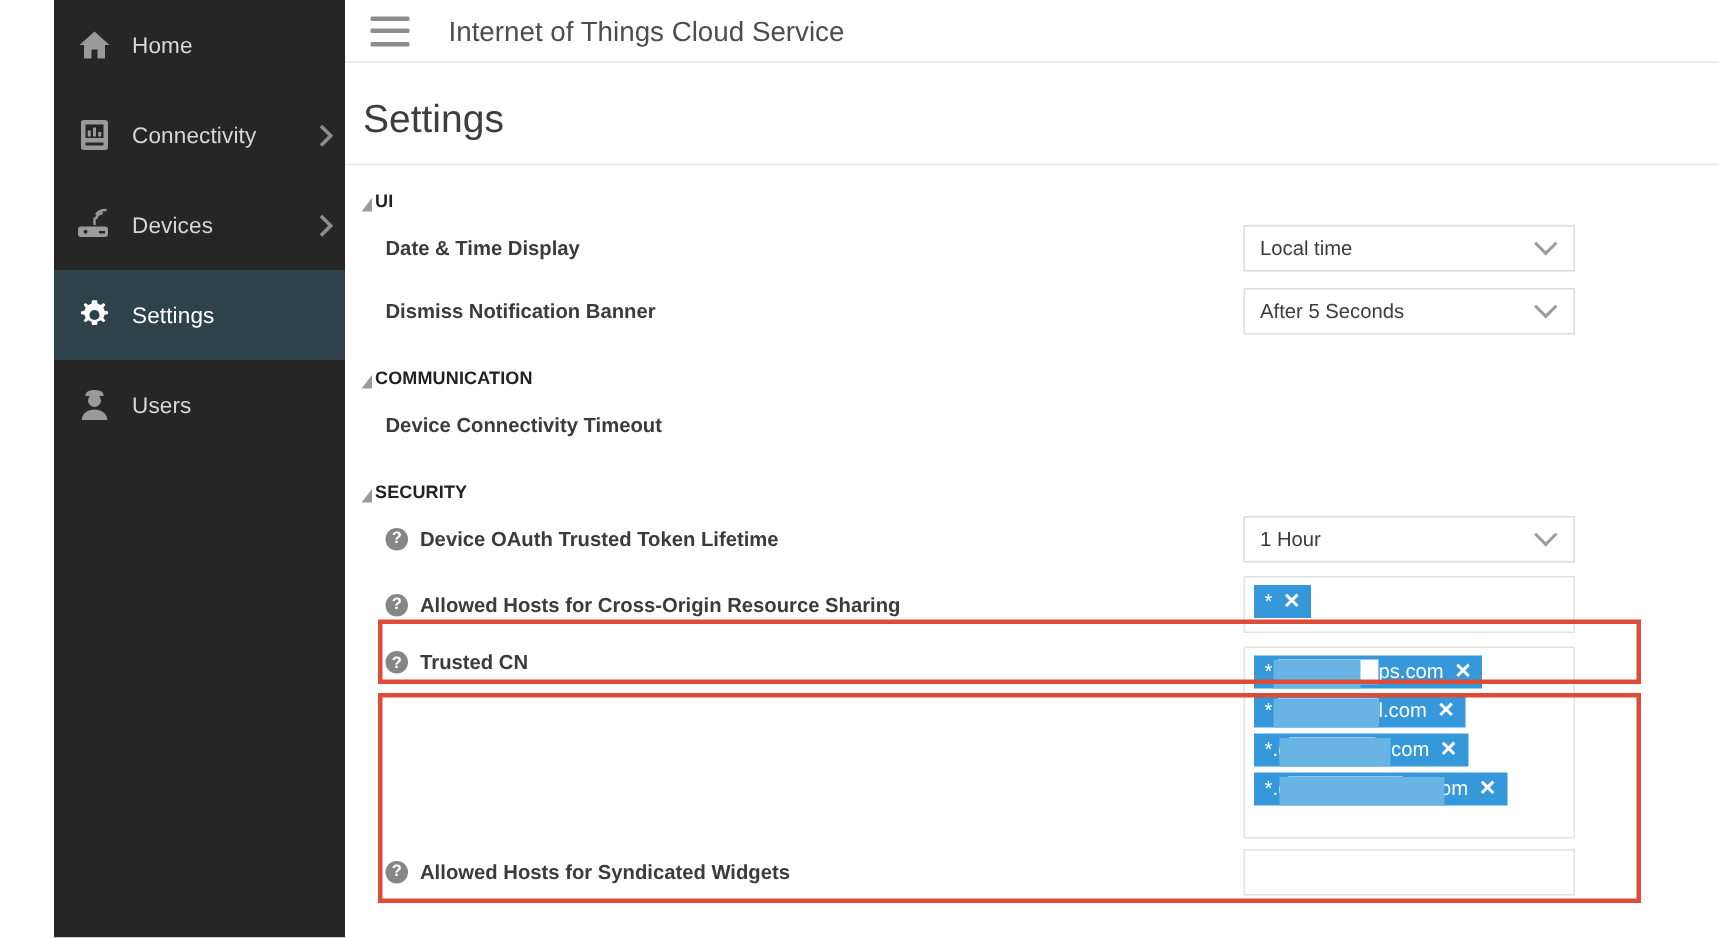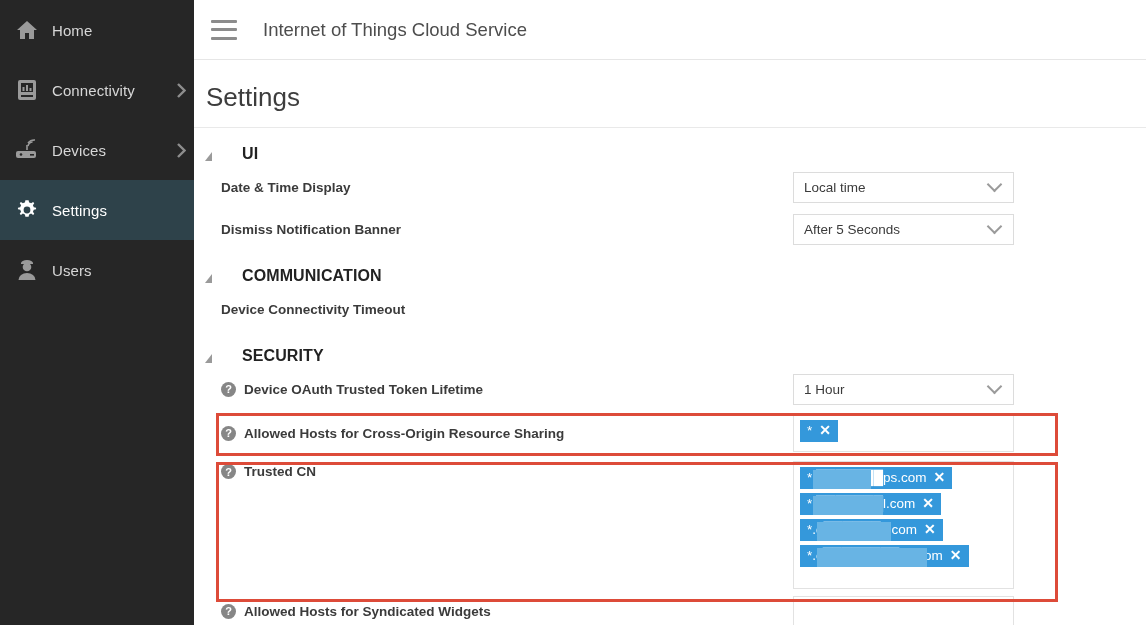--- a/index.html
+++ b/index.html
@@ -3,21 +3,21 @@
 <meta charset="utf-8">
 <style>
   * { box-sizing: border-box; }
   html, body {
     margin: 0; padding: 0;
     width: 1146px; height: 625px;
     overflow: hidden;
     background: #ffffff;
     font-family: "Liberation Sans", sans-serif;
   }
-  #app { position: relative; width: 1146px; height: 625px; display: flex; }
+  #app { position: relative; width: 1146px; height: 625px; display: flex; padding-left: 36px; }
 
   
   .sidebar {
     width: 194px; height: 625px;
     background: #262626;
     flex: 0 0 194px;
     padding-top: 0;
   }
   .nav-item {
     position: relative;
@@ -46,21 +46,21 @@
 
   
   .main {
     flex: 1 1 auto;
     height: 625px;
     background: #ffffff;
     position: relative;
     overflow: hidden;
   }
   .topbar {
-    height: 60px;
+    height: 42px;
     border-bottom: 1px solid #e6e6e6;
     display: flex;
     align-items: center;
     padding-left: 17px;
     background: #fff;
   }
   .hamburger {
     width: 26px; height: 20px;
     display: flex; flex-direction: column; justify-content: space-between;
     cursor: pointer;
@@ -83,26 +83,25 @@
     color: #3d3d3d;
     font-weight: 400;
   }
 
   .content { padding: 0 0 0 0; position: relative; }
 
   .section-head {
     display: flex;
     align-items: center;
     margin: 17px 0 3px 11px;
-    font-size: 16px;
+    font-size: 12px;
     font-weight: bold;
     color: #222;
     cursor: pointer;
     letter-spacing: .1px;
-    gap: 28px;
   }
   .tri {
     width: 0; height: 0;
     border-left: 7px solid transparent;
     border-bottom: 9px solid #9a9a9a;
     margin-right: 2px;
     position: relative; top: 2px;
   }
 
   .row {

